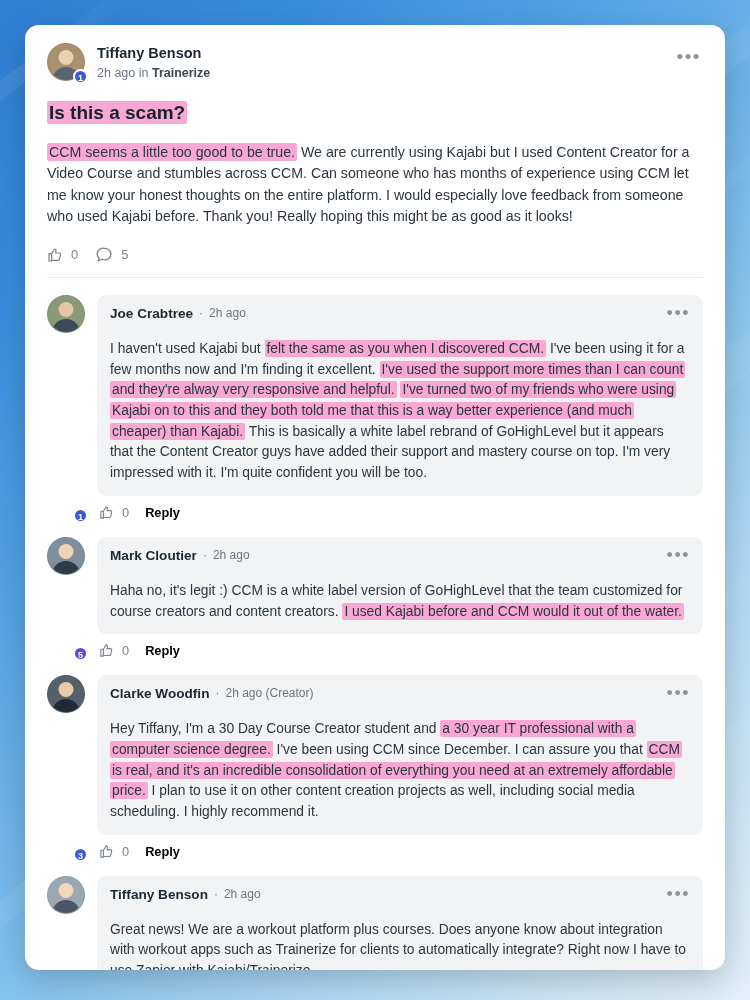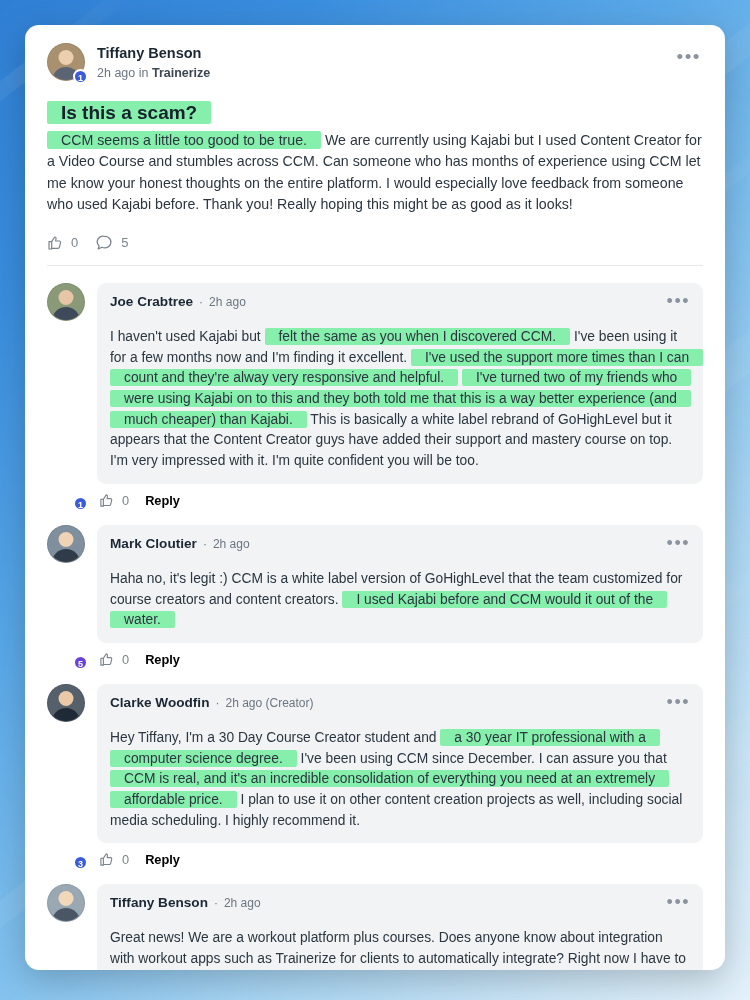--- a/index.html
+++ b/index.html
@@ -123,28 +123,28 @@
   }
 
   .title {
     margin: 20px 0 0 0;
     font-size: 19px;
     font-weight: 700;
     color: #16212c;
     line-height: 1.3;
   }
   .hl {
-    background: #86efac;
-    padding: 1px 14px;
+    background: #f9a8d4;
+    padding: 1px 2px;
     border-radius: 2px;
     box-decoration-break: clone;
     -webkit-box-decoration-break: clone;
   }
   .body-text {
-    margin-top: 4px;
+    margin-top: 16px;
     font-size: 14.2px;
     line-height: 1.52;
     color: #2b3640;
   }
 
   .actions {
     display: flex;
     align-items: center;
     gap: 18px;
     margin-top: 18px;
@@ -164,21 +164,21 @@
     gap: 12px;
     margin-top: 17px;
   }
   .comment .col { flex: 1 1 auto; min-width: 0; }
   .bubble {
     background: #f1f3f4;
     border-radius: 9px;
     padding: 11px 13px 12px 13px;
   }
   .c-head {
-    display: flex; align-items: flex-end; gap: 6px;
+    display: flex; align-items: flex-start; gap: 6px;
     position: relative;
   }
   .c-author { font-size: 13.6px; font-weight: 700; color: #1b2733; }
   .c-meta { font-size: 12px; color: #6b7682; }
   .c-dots { position: absolute; right: 0; top: -2px; color: #8b949e; font-size: 18px; letter-spacing: 1.5px; line-height: 1; cursor: pointer; }
   .c-body {
     margin-top: 18px;
     font-size: 13.8px;
     line-height: 1.5;
     color: #2b3640;

